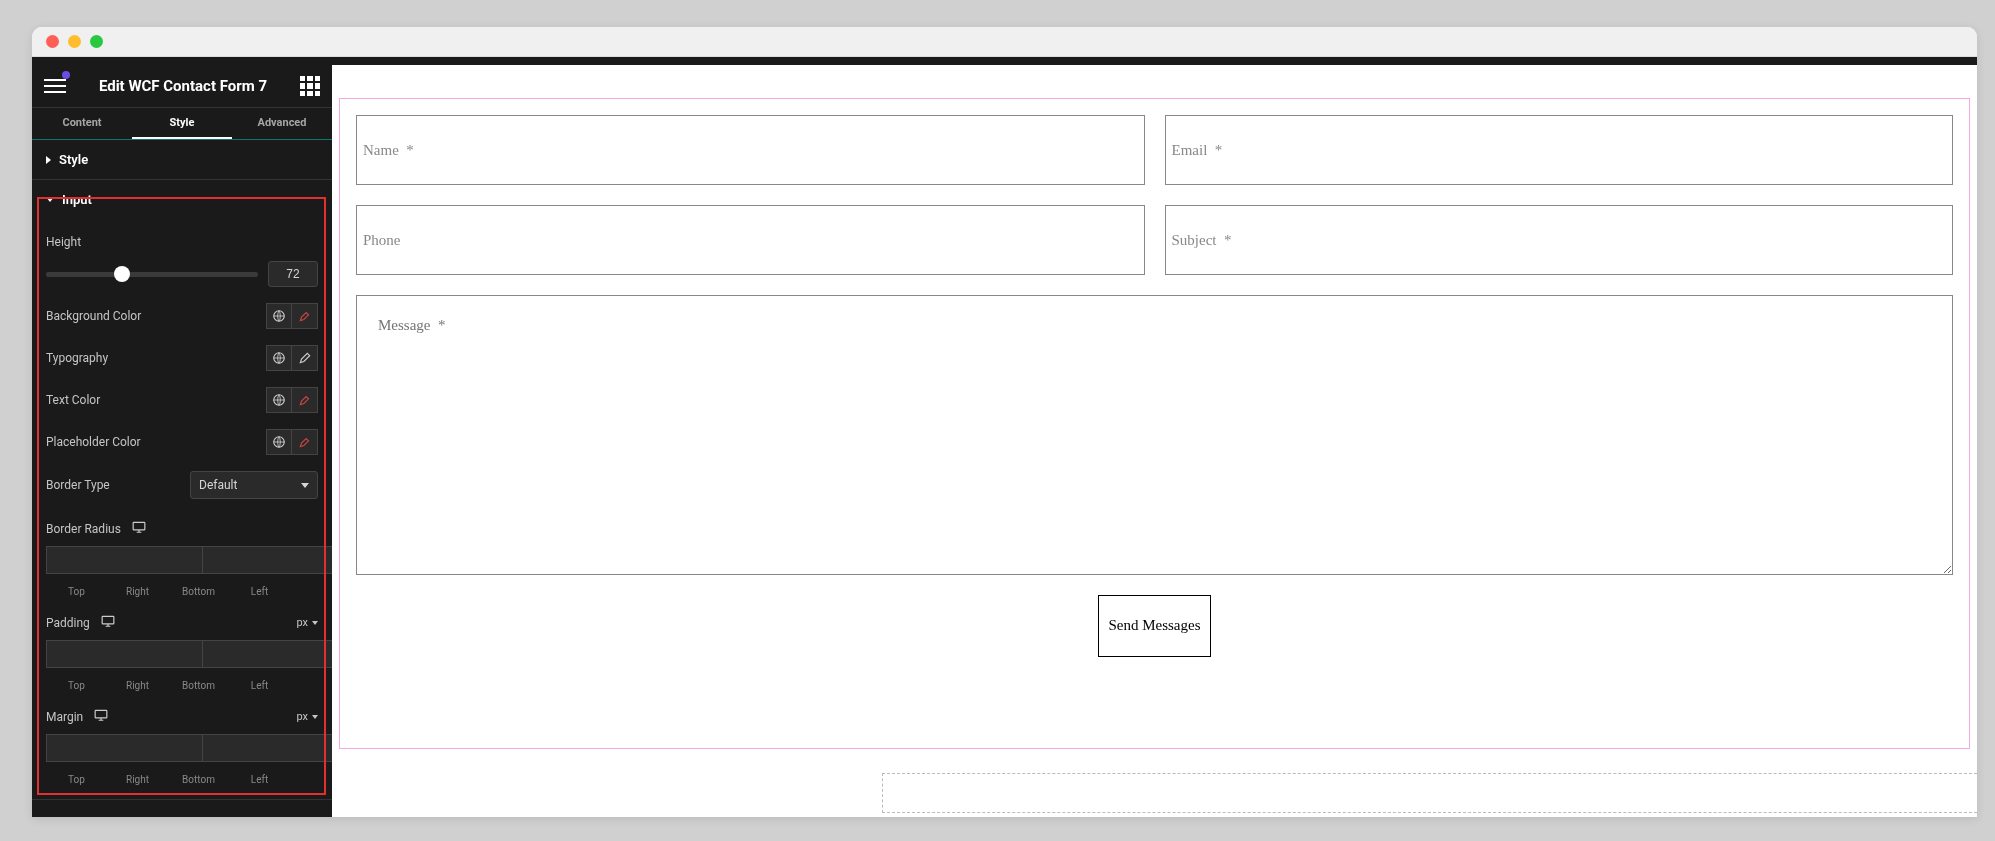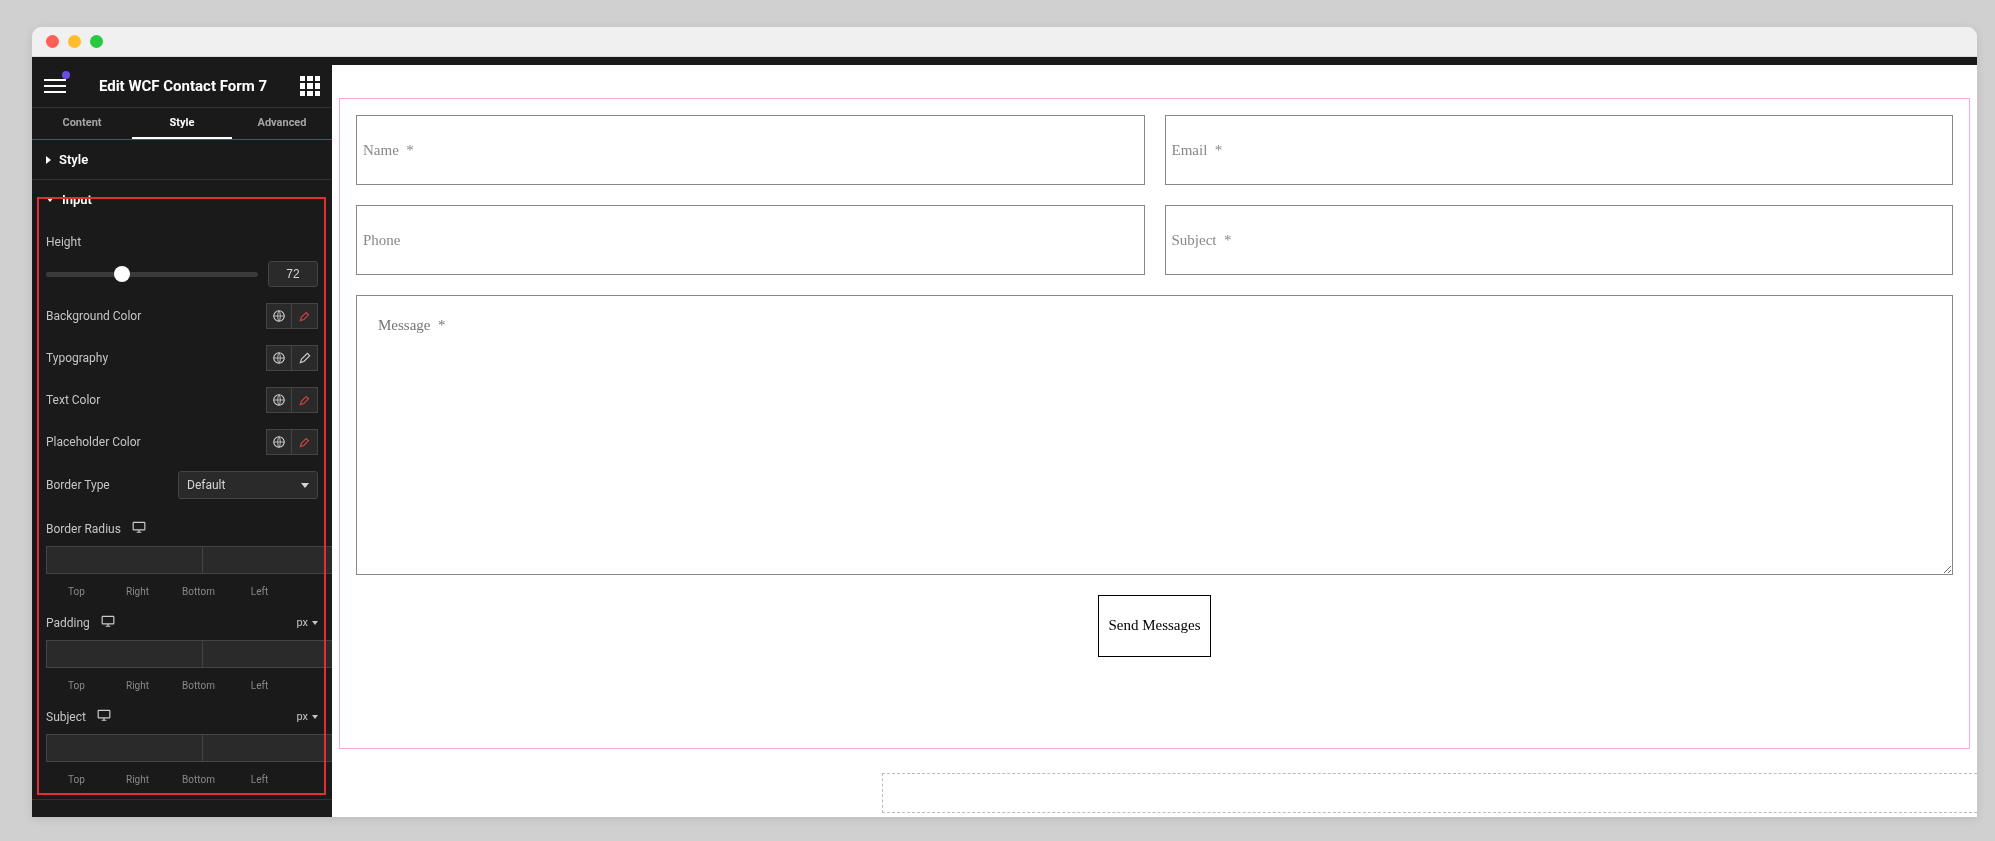--- a/index.html
+++ b/index.html
@@ -33,21 +33,21 @@
 .ctrl-label { font-size: 12px; color: #c5c5c5; }
 .slider-row { display: flex; align-items: center; gap: 10px; margin-top: 12px; }
 .slider-track { flex: 1; height: 5px; background: #3a3a3a; border-radius: 3px; position: relative; cursor: pointer; }
 .slider-fill { position: absolute; left: 0; top: 0; height: 100%; background: #3a3a3a; border-radius: 3px; }
 .slider-thumb { position: absolute; top: 50%; transform: translate(-50%,-50%); width: 16px; height: 16px; background: #fff; border-radius: 50%; cursor: pointer; }
 .slider-value { width: 50px; height: 26px; background: #2a2a2a; border: 1px solid #444; color: #d5d5d5; text-align: center; font-size: 12px; border-radius: 3px; }
 .btn-group { display: flex; gap: 0; }
 .mini-btn { width: 26px; height: 26px; background: #2a2a2a; border: 1px solid #444; display: flex; align-items: center; justify-content: center; cursor: pointer; }
 .mini-btn + .mini-btn { border-left: none; }
 .mini-btn svg { width: 14px; height: 14px; }
-.select-box { width: 140px; height: 28px; background: #2a2a2a; border: 1px solid #444; color: #d5d5d5; font-size: 12px; padding: 0 8px; display: flex; align-items: center; justify-content: space-between; cursor: pointer; border-radius: 3px; }
+.select-box { width: 128px; height: 28px; background: #2a2a2a; border: 1px solid #444; color: #d5d5d5; font-size: 12px; padding: 0 8px; display: flex; align-items: center; justify-content: space-between; cursor: pointer; border-radius: 3px; }
 .select-arrow { width: 0; height: 0; border-top: 5px solid #d5d5d5; border-left: 4px solid transparent; border-right: 4px solid transparent; }
 .dim-inputs { display: flex; margin-top: 10px; }
 .dim-input { flex: 1; height: 28px; background: #2a2a2a; border: 1px solid #444; color: #d5d5d5; text-align: center; font-size: 12px; }
 .dim-input + .dim-input { border-left: none; }
 .link-btn { width: 28px; height: 28px; background: #2a2a2a; border: 1px solid #444; border-left: none; display: flex; align-items: center; justify-content: center; cursor: pointer; }
 .dim-labels { display: flex; margin-top: 12px; }
 .dim-labels span { flex: 1; text-align: center; font-size: 10px; color: #888; }
 .dim-labels .spacer { width: 28px; flex: none; }
 .responsive-icon { display: inline-flex; margin-left: 8px; }
 .unit-sel { display: flex; align-items: center; font-size: 11px; color: #c5c5c5; cursor: pointer; }
@@ -264,21 +264,21 @@
           <div class="dim-labels">
             <span>Top</span>
               <span>Right</span>
               <span>Bottom</span>
               <span>Left</span>
               <span class="spacer"></span>
           </div>
 
           <div class="ctrl-row" style="margin-top:18px">
             <span class="ctrl-label">
-              <span>Subject</span>
+              <span>Margin</span>
               <span class="responsive-icon">
                 <svg width="14" height="12" viewBox="0 0 24 20">
                     <rect x="2" y="2" width="20" height="13" rx="1" fill="none" stroke="#ccc" stroke-width="2"></rect>
                     <path d="M8 19h8M12 15v4" stroke="#ccc" stroke-width="2"></path>
                   </svg>
               </span>
             </span>
             <span class="unit-sel">
                 <span>px</span>
                 <span class="sa"></span>

